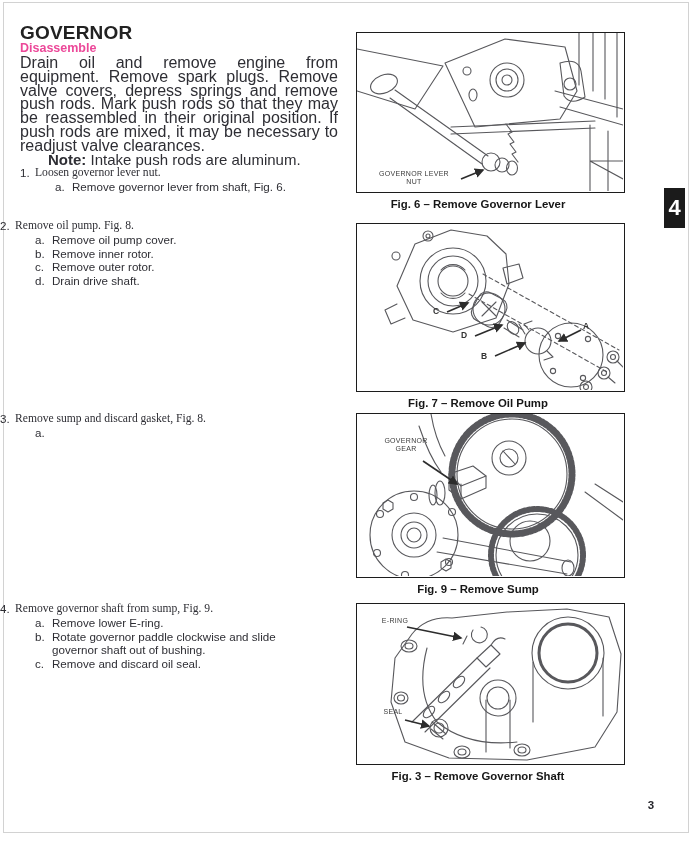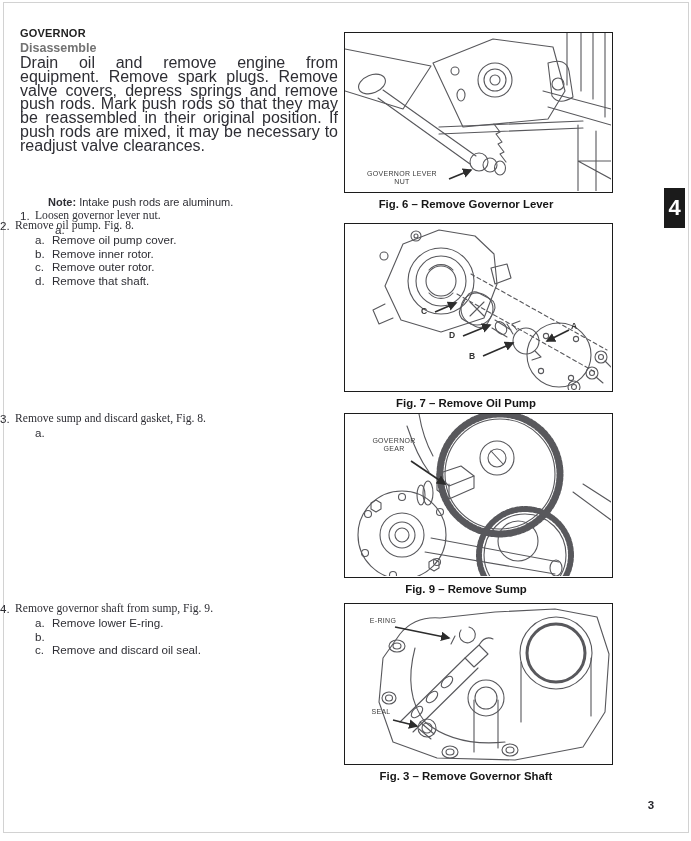--- a/index.html
+++ b/index.html
@@ -6,33 +6,33 @@
   body{
     width:691px;height:841px;position:relative;background:#ffffff;
     font-family:"Liberation Sans",sans-serif;color:#2e2e34;overflow:hidden;
   }
   .page-frame{
     position:absolute;left:3px;top:2px;width:684px;height:829px;
     border:1px solid #d2d2d2;pointer-events:none;
   }
   
   .col-left{position:absolute;left:20px;width:318px;}
-  .h1{font-size:11px;font-weight:bold;line-height:16px;letter-spacing:.2px;color:#222;}
-  .h2{font-size:12.5px;font-weight:bold;line-height:15px;color:#737373;}
+  .h1{font-size:19px;font-weight:bold;line-height:16px;letter-spacing:.2px;color:#222;}
+  .h2{font-size:12.5px;font-weight:bold;line-height:15px;color:#ec4899;}
   .intro{margin:0;font-size:16px;line-height:13.8px;text-align:justify;}
-  .note-line{font-size:11px;line-height:13.8px;padding-left:28px;margin-top:43px;}
+  .note-line{font-size:15px;line-height:13.8px;padding-left:28px;}
   .b{font-weight:bold;}
   .srow{display:flex;font-size:11.6px;line-height:13.8px;}
   .snum{width:15px;flex:none;}
   .srow .stext{flex:1;font-family:Liberation Serif, serif;}
   .subrow{display:flex;font-size:11.6px;line-height:13.8px;padding-left:35px;}
   .slet{width:17px;flex:none;}
   .step{position:absolute;left:0;width:318px;}
   
-  .fig{position:absolute;left:344px;width:244px;}
+  .fig{position:absolute;left:356px;width:244px;}
   .figbox{
     position:relative;border:1.5px solid #1c1c1c;background:#fff;
     overflow:hidden;box-sizing:border-box;width:269px;
   }
   .figbox svg{display:block;}
   .callout{
     position:absolute;font-size:7px;line-height:8px;color:#3a3a3a;
     text-align:center;letter-spacing:.3px;font-weight:normal;
   }
   .callout.letter{font-size:8.5px;font-weight:bold;color:#333;}
@@ -61,20 +61,21 @@
   <div class="h1">GOVERNOR</div>
   <div class="h2">Disassemble</div>
   <p class="intro">Drain oil and remove engine from equipment. Remove spark plugs. Remove valve covers, depress springs and remove push rods. Mark push rods so that they may be reassembled in their original position. If push rods are mixed, it may be necessary to readjust valve clearances.</p>
   <div class="note-line"><span class="b">Note:</span>&nbsp;<span>Intake push rods are aluminum.</span></div>
   <div class="srow">
       <span class="snum">1.</span>
       <span class="stext">Loosen governor lever nut.</span>
     </div>
   <div class="subrow">
       <span class="slet">a.</span>
+      <span class="stext">Remove governor lever from shaft, Fig. 6.</span>
     </div>
 </div>
 
 <div class="col-left step" style="top:219px;">
   <div class="srow">
       <span class="snum">2.</span>
       <span class="stext">Remove oil pump. Fig. 8.</span>
     </div>
   <div class="subrow">
       <span class="slet">a.</span>
@@ -83,21 +84,21 @@
   <div class="subrow">
       <span class="slet">b.</span>
       <span class="stext">Remove inner rotor.</span>
     </div>
   <div class="subrow">
       <span class="slet">c.</span>
       <span class="stext">Remove outer rotor.</span>
     </div>
   <div class="subrow">
       <span class="slet">d.</span>
-      <span class="stext">Remove that shaft.</span>
+      <span class="stext">Drain drive shaft.</span>
     </div>
 </div>
 
 <div class="col-left step" style="top:412px;">
   <div class="srow">
       <span class="snum">3.</span>
       <span class="stext">Remove sump and discard gasket, Fig. 8.</span>
     </div>
   <div class="subrow">
       <span class="slet">a.</span>
@@ -108,20 +109,21 @@
   <div class="srow">
       <span class="snum">4.</span>
       <span class="stext">Remove governor shaft from sump, Fig. 9.</span>
     </div>
   <div class="subrow">
       <span class="slet">a.</span>
       <span class="stext">Remove lower E-ring.</span>
     </div>
   <div class="subrow">
       <span class="slet">b.</span>
+      <span class="stext">Rotate governor paddle clockwise and slide governor shaft out of bushing.</span>
     </div>
   <div class="subrow">
       <span class="slet">c.</span>
       <span class="stext">Remove and discard oil seal.</span>
     </div>
 </div>
 
 <div class="fig" style="top:32px;">
   <div class="figbox" style="height:161px;">
     <svg width="266" height="158" viewBox="0 0 266 158">

